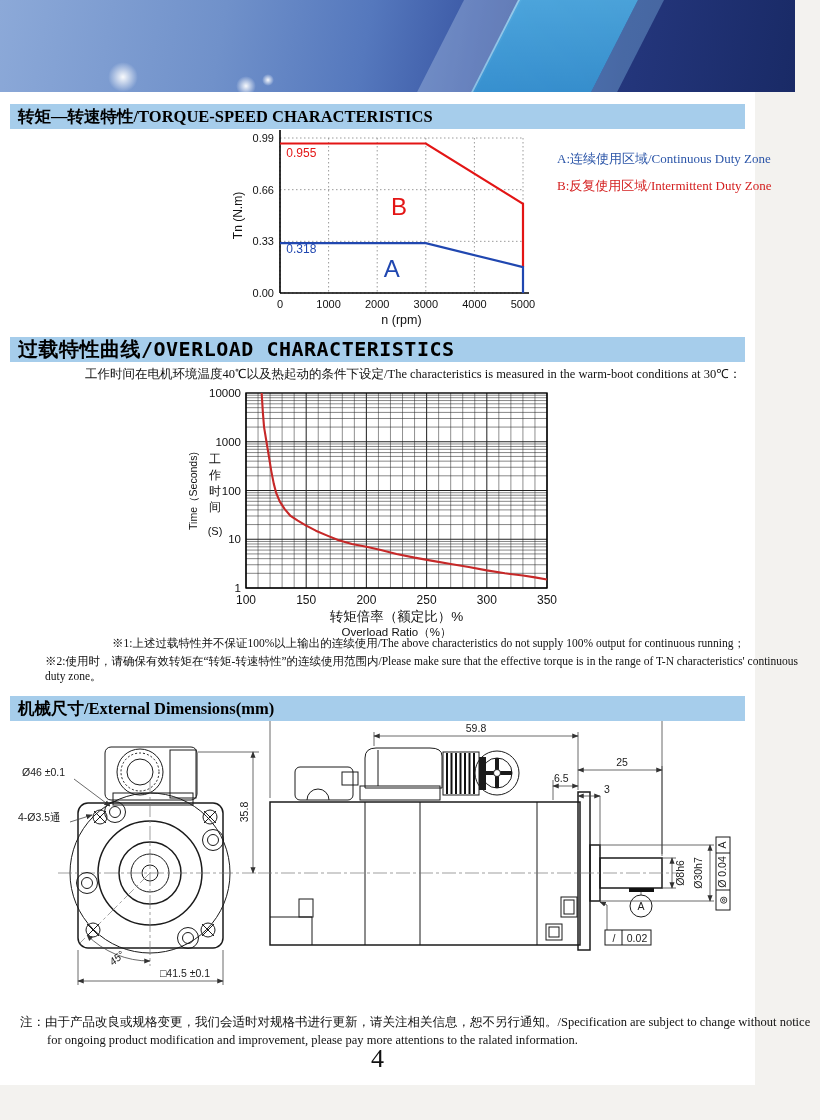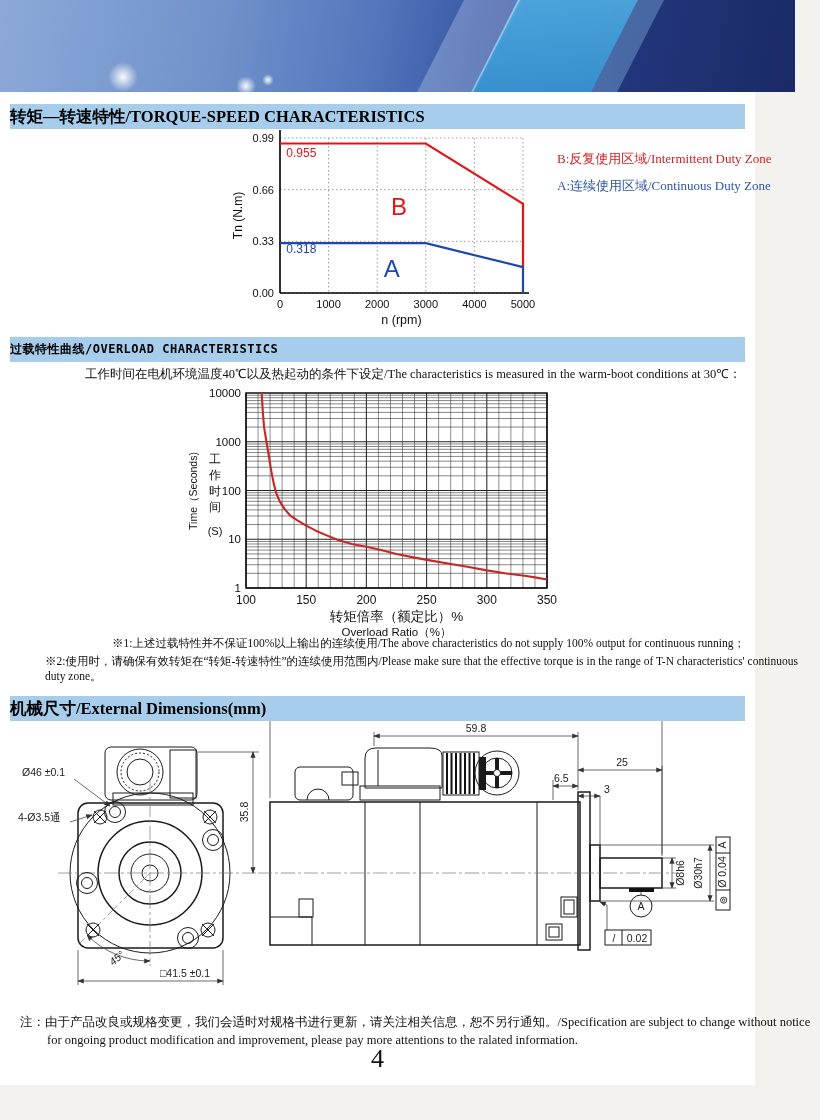--- a/index.html
+++ b/index.html
@@ -13,23 +13,23 @@
   .banner .stripe1{position:absolute;left:492px;top:-24px;width:118px;height:150px;
     background:linear-gradient(180deg,#55b4e7 0%,#2f8ecf 100%);transform:skewX(-27deg);opacity:.9;
     border-left:2px solid rgba(255,255,255,.45);}
   .banner .stripe2{position:absolute;left:438px;top:-24px;width:58px;height:150px;
     background:rgba(210,230,250,.30);transform:skewX(-27deg);}
   .banner .stripe3{position:absolute;left:612px;top:-24px;width:26px;height:150px;
     background:rgba(140,200,240,.35);transform:skewX(-27deg);}
   .glow{position:absolute;border-radius:50%;background:radial-gradient(circle,rgba(255,255,255,.95) 0%,rgba(255,255,255,0) 70%);}
   
   .secbar{position:absolute;left:10px;width:735px;height:25px;background:#a6cdeb;color:#000;
-    display:flex;align-items:center;box-sizing:border-box;z-index:2;}
+    display:flex;align-items:center;padding-left:8px;box-sizing:border-box;z-index:2;}
   .secbar.serif{font-family:"Liberation Serif",serif;font-weight:bold;font-size:16.5px;}
-  .secbar.mono{font-family:"DejaVu Sans Mono",monospace;font-weight:bold;font-size:12px;letter-spacing:.5px;}
+  .secbar.mono{font-family:"DejaVu Sans Mono",monospace;font-weight:bold;font-size:20px;letter-spacing:.5px;}
   .abs{position:absolute;}
   .legend{position:absolute;left:557px;top:145px;font-size:13px;line-height:27px;font-family:"Liberation Serif",serif;}
   .subtitle{position:absolute;left:85px;top:365px;font-size:12.5px;color:#111;}
   .fnote{position:absolute;font-size:11.5px;color:#111;}
   .footer-line{position:absolute;font-size:12.5px;color:#111;}
   .pagenum{position:absolute;left:0;top:1044px;width:755px;text-align:center;font-size:26px;color:#111;}
   svg text{font-family:"Liberation Sans",sans-serif;}
   .dtx{font-size:10.5px;fill:#222;}
   .out{stroke:#1b1b1b;stroke-width:1.5;fill:none;}
   .out2{stroke:#1b1b1b;stroke-width:1;fill:none;}
@@ -83,22 +83,22 @@
       <polyline points="55,118.21212121212122 200.8,118.21212121212122 298,142.16666666666666 298,168" fill="none" stroke="#2047b0" stroke-width="2.2"></polyline>
       <text x="61.318" y="31.787878787878782" text-anchor="start" font-size="12" fill="#e31515" font-family="&quot;Liberation Sans&quot;,sans-serif">0.955</text>
       <text x="61.318" y="128.07575757575756" text-anchor="start" font-size="12" fill="#2047b0" font-family="&quot;Liberation Sans&quot;,sans-serif">0.318</text>
       <text x="174.07" y="89.71717171717172" text-anchor="middle" font-size="24" fill="#e31515" font-family="&quot;Liberation Sans&quot;,sans-serif">B</text>
       <text x="166.78" y="152.34343434343435" text-anchor="middle" font-size="24" fill="#2047b0" font-family="&quot;Liberation Sans&quot;,sans-serif">A</text>
       <text x="176.5" y="199" text-anchor="middle" font-size="12.5" fill="#111" font-family="&quot;Liberation Sans&quot;,sans-serif">n (rpm)</text>
       <text transform="translate(17,90.5) rotate(-90)" text-anchor="middle" font-size="12" fill="#111" font-family="&quot;Liberation Sans&quot;,sans-serif">Tn (N.m)</text>
     </svg>
 
   <div class="legend">
+    <div style="color:#2b55a8;">A:连续使用区域/Continuous Duty Zone</div>
     <div style="color:#d42020;">B:反复使用区域/Intermittent Duty Zone</div>
-    <div style="color:#2b55a8;">A:连续使用区域/Continuous Duty Zone</div>
   </div>
 
   <div class="secbar mono" style="top:337px;">
     <span>过载特性曲线/OVERLOAD CHARACTERISTICS</span>
   </div>
   <div class="subtitle">工作时间在电机环境温度40℃以及热起动的条件下设定/The characteristics is measured in the warm-boot conditions at 30℃：</div>
 
   <svg id="overload-svg" class="abs" style="left:185px;top:383px;" width="425" height="280">
       <line x1="61" y1="10" x2="61" y2="205" stroke="#333" stroke-width="1.1"></line>
       <line x1="73.03999999999999" y1="10" x2="73.03999999999999" y2="205" stroke="#333" stroke-width="0.55"></line>

